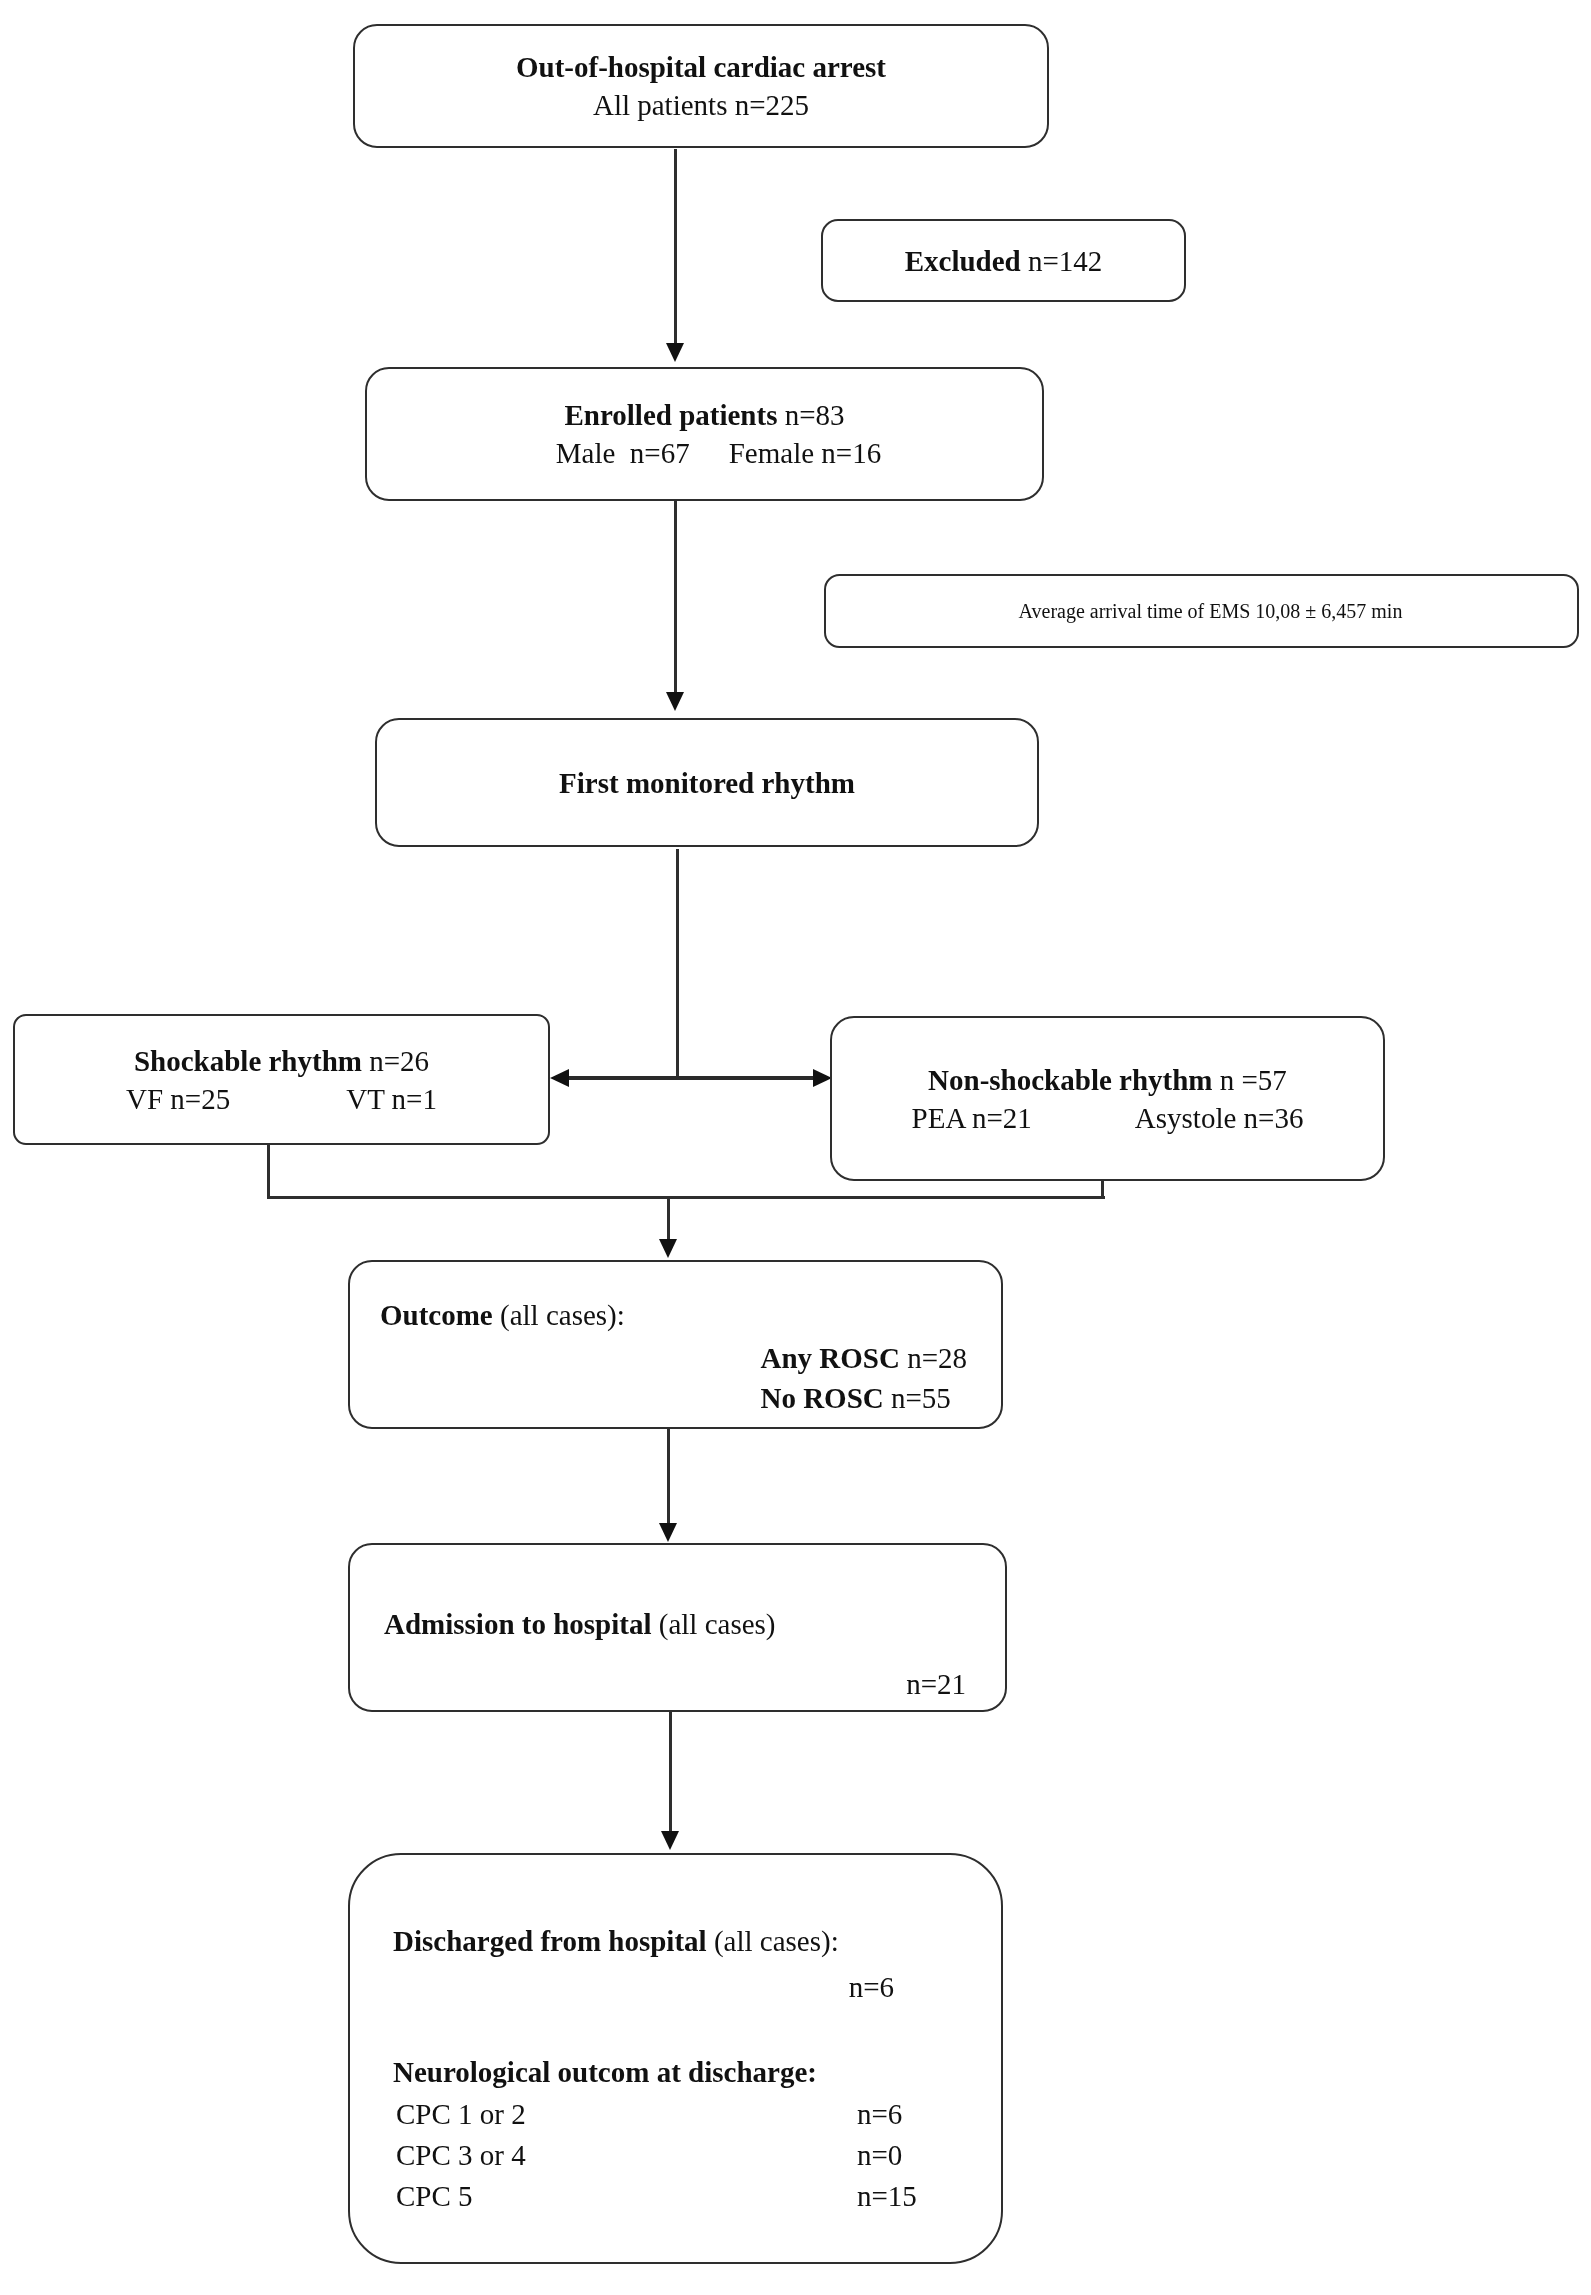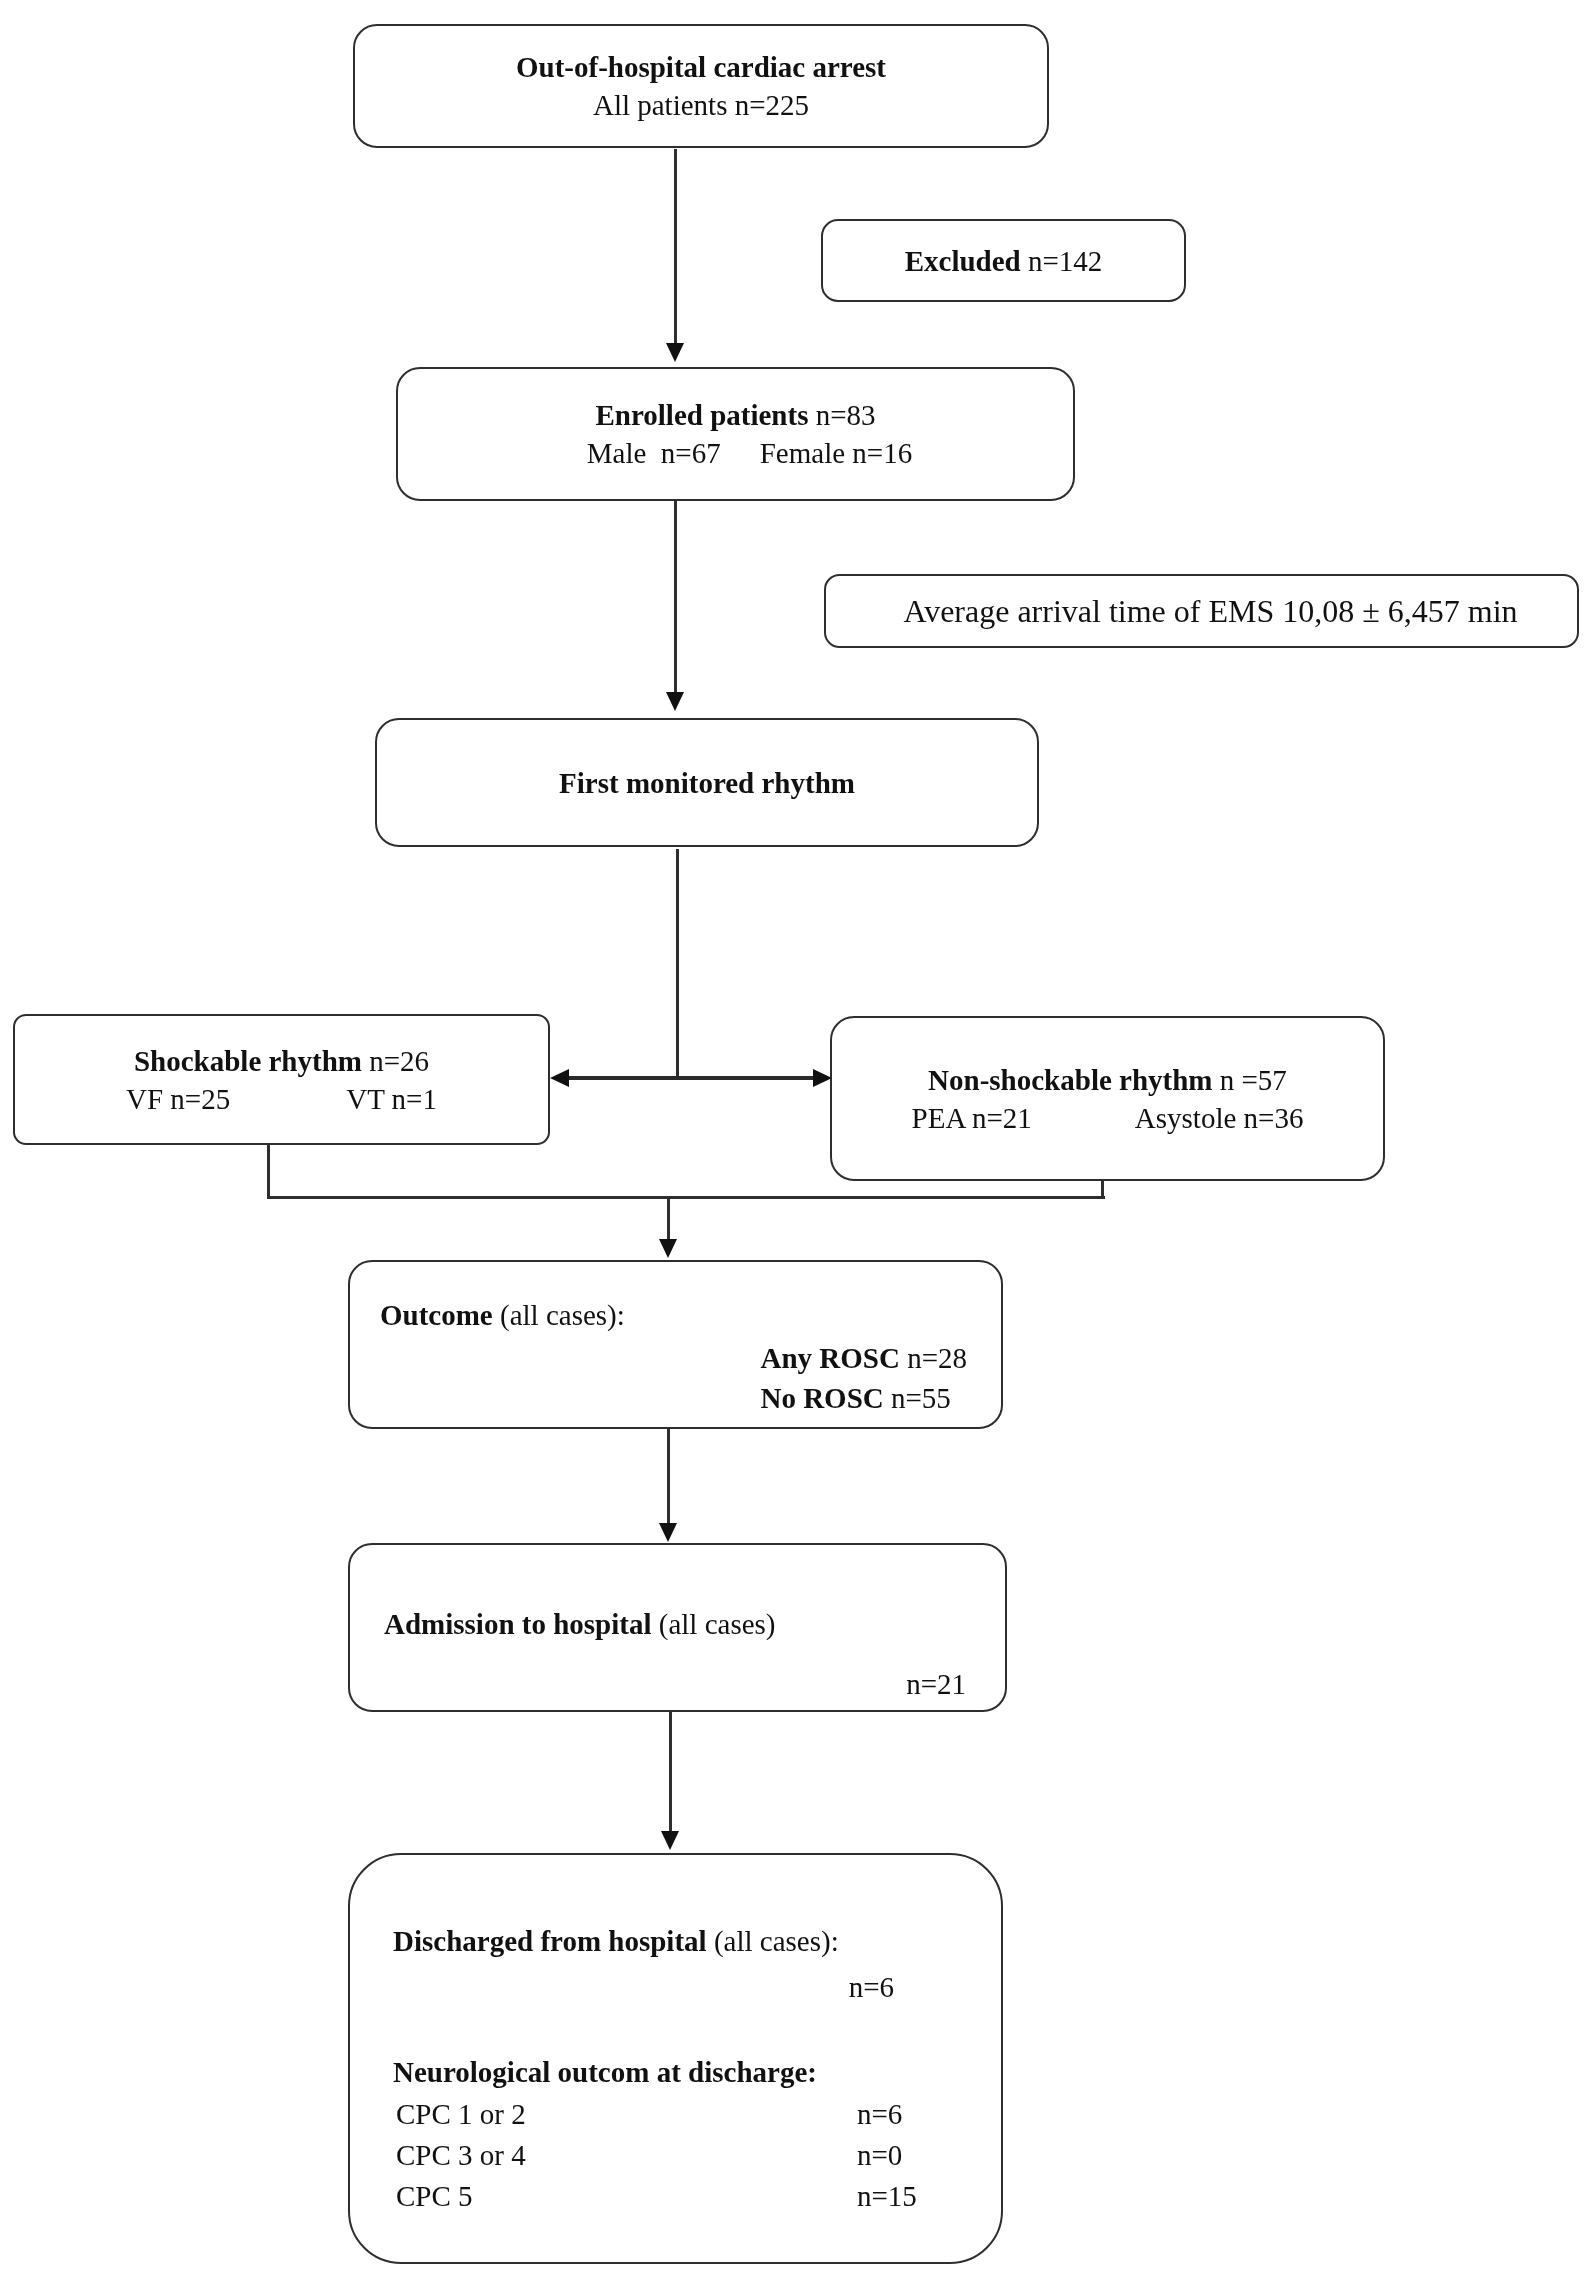--- a/index.html
+++ b/index.html
@@ -18,21 +18,21 @@
   .vline{position:absolute;width:3.4px;background:#2e2e2e;}
   .hline{position:absolute;height:3.4px;background:#2e2e2e;}
   .hline.thick{height:4.3px;background:#2a2a2a;}
   .ah-down{position:absolute;width:0;height:0;border-left:9.5px solid transparent;border-right:9.5px solid transparent;border-top:19px solid #111;}
   .ah-left{position:absolute;width:0;height:0;border-top:9.5px solid transparent;border-bottom:9.5px solid transparent;border-right:19px solid #111;}
   .ah-right{position:absolute;width:0;height:0;border-top:9.5px solid transparent;border-bottom:9.5px solid transparent;border-left:19px solid #111;}
   .abs{position:absolute;}
   
   #box-ohca{left:353px;top:24px;width:696px;height:124px;}
   #box-excluded{left:821px;top:219px;width:365px;height:83px;border-radius:17px;}
-  #box-enrolled{left:396px;top:367px;width:679px;height:134px;}
+  #box-enrolled{left:365px;top:367px;width:679px;height:134px;}
   #box-ems{left:824px;top:574px;width:755px;height:74px;border-radius:15.5px;}
   #box-first-rhythm{left:375px;top:718px;width:664px;height:129px;}
   #box-shockable{left:13px;top:1014px;width:537px;height:131px;border-radius:13px;}
   #box-nonshockable{left:830px;top:1016px;width:555px;height:165px;}
   #box-outcome{left:348px;top:1260px;width:655px;height:169px;}
   #box-admission{left:348px;top:1543px;width:659px;height:169px;}
   #box-discharged{left:348px;top:1853px;width:655px;height:411px;border-radius:53px;}
   #box-shockable .detail-row{gap:116px;}
   #box-nonshockable .detail-row{gap:103px;}
   #box-enrolled .detail-row{gap:39px;margin-left:28px;}
@@ -86,21 +86,21 @@
     <div class="center-col">
       <div><span class="b">Enrolled patients</span><span class="pre"> n=83</span></div>
       <div class="detail-row">
         <span class="pre">Male  n=67</span>
         <span class="pre">Female n=16</span>
       </div>
     </div>
   </div>
 
   <div class="box" id="box-ems">
-    <div class="center-col" style="font-size:32px;margin-left:18px;">
+    <div class="center-col" style="font-size:20px;margin-left:18px;">
       <div>Average arrival time of EMS 10,08 ± 6,457 min</div>
     </div>
   </div>
 
   <div class="box" id="box-first-rhythm">
     <div class="center-col">
       <div class="b">First monitored rhythm</div>
     </div>
   </div>
 

